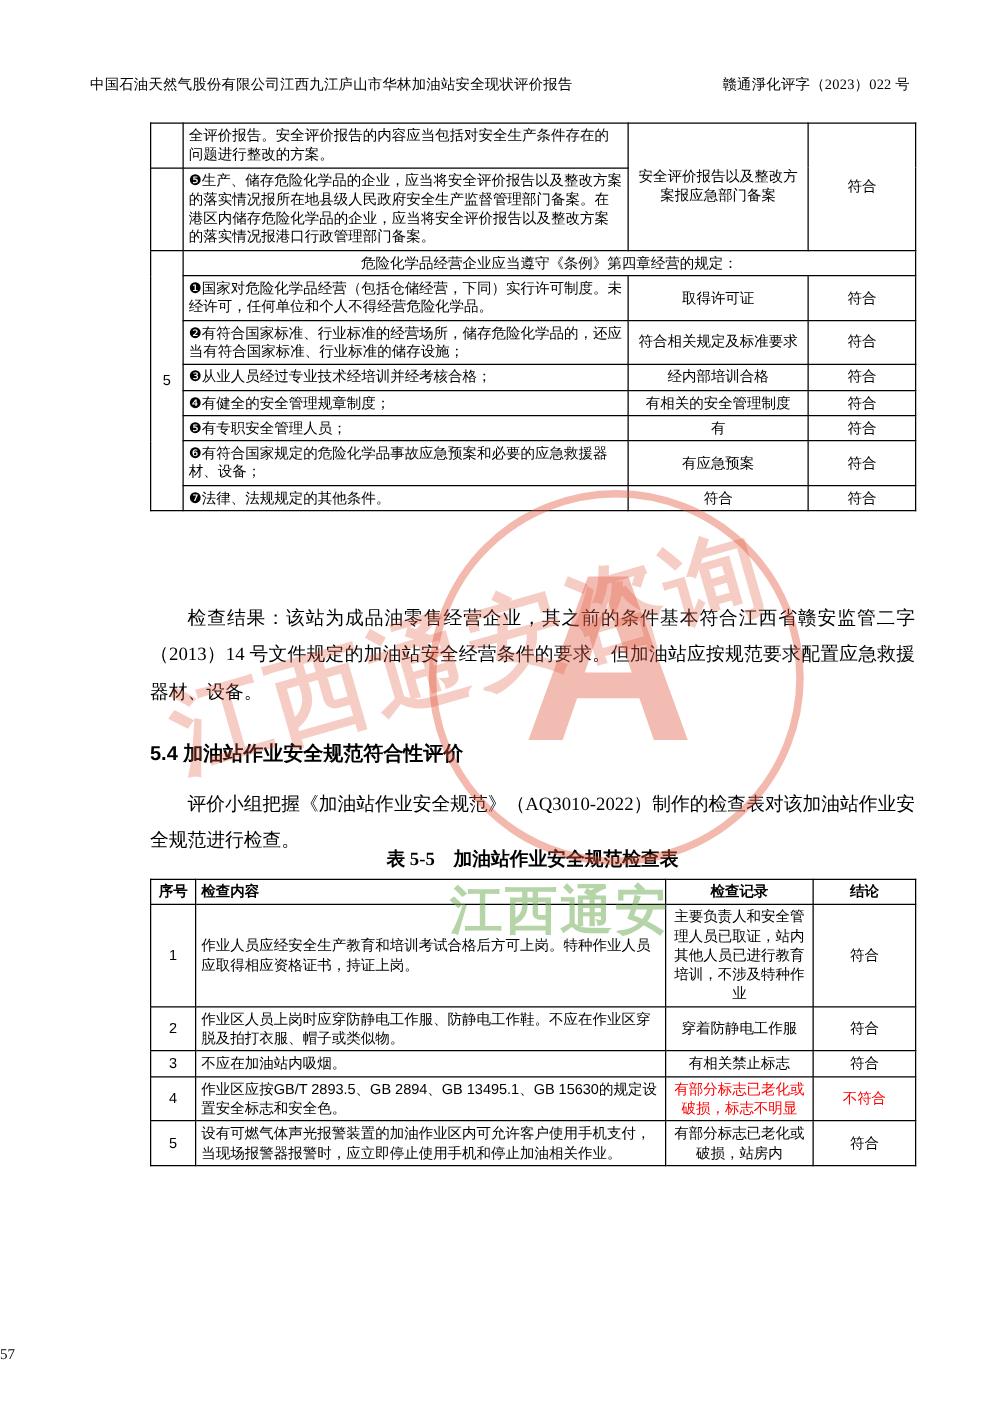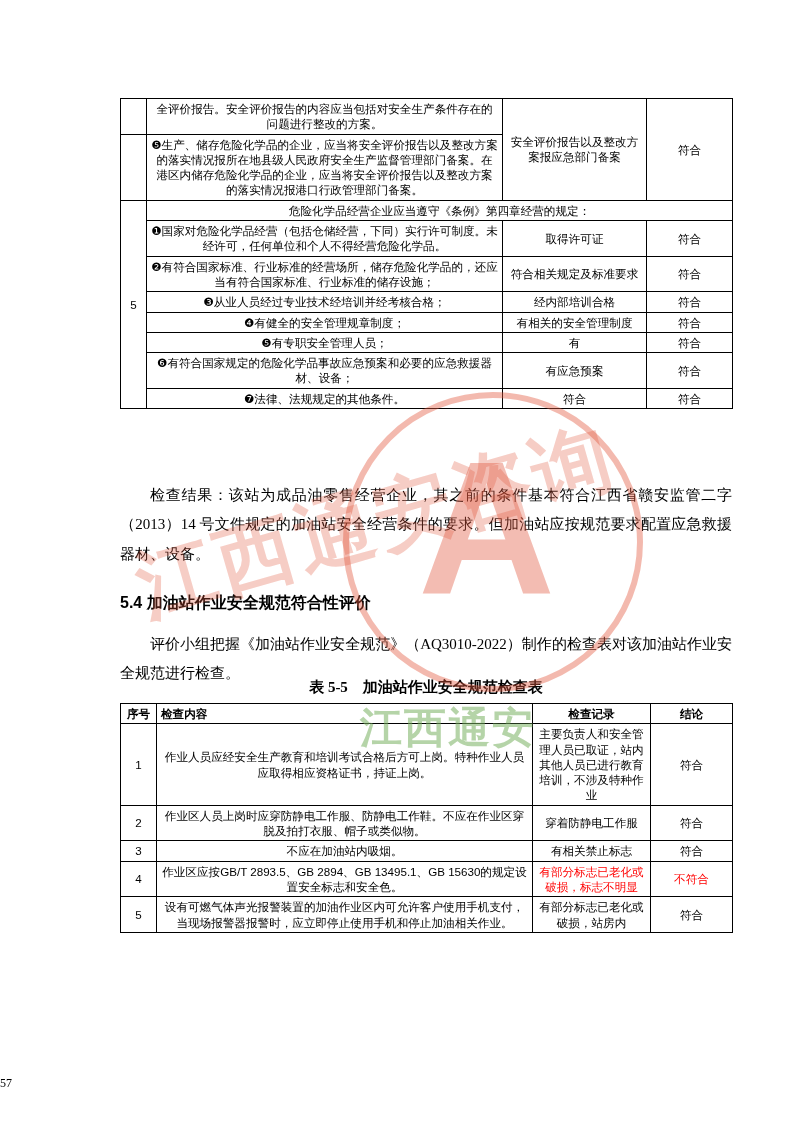--- a/index.html
+++ b/index.html
@@ -100,21 +100,20 @@
     position: absolute;
     z-index: 2;
   }
   table.doc td, table.doc th {
     border: 1px solid #000;
     font-size: 11.6px;
     line-height: 1.32;
     padding: 2px 4px;
     vertical-align: middle;
     box-sizing: border-box;
-    text-align: center;
   }
   td.ctr { text-align: center; }
   td.lft { text-align: left; }
 
   #table-top { left: 120px; top: 98px; width: 612px; }
   #table-bottom { left: 120px; top: 703px; width: 612px; }
 
   .red { color: #ff0000; }
 
   
@@ -165,20 +164,24 @@
     text-align: left;
     font-size: 12px;
     z-index: 3;
   }
 </style>
 </head>
 <body>
 
 <div class="page">
 
+  <div class="header">
+    <div class="h-left">中国石油天然气股份有限公司江西九江庐山市华林加油站安全现状评价报告</div>
+    <div class="h-right">赣通淨化评字（2023）022 号</div>
+  </div>
 
   <div class="watermark">
     <div class="wm-ring"></div>
     <div class="wm-a">A</div>
     <div class="wm-text">江西通安咨询</div>
     <div class="wm-text2">江西通安</div>
   </div>
 
   <table class="doc" id="table-top">
     <colgroup>

